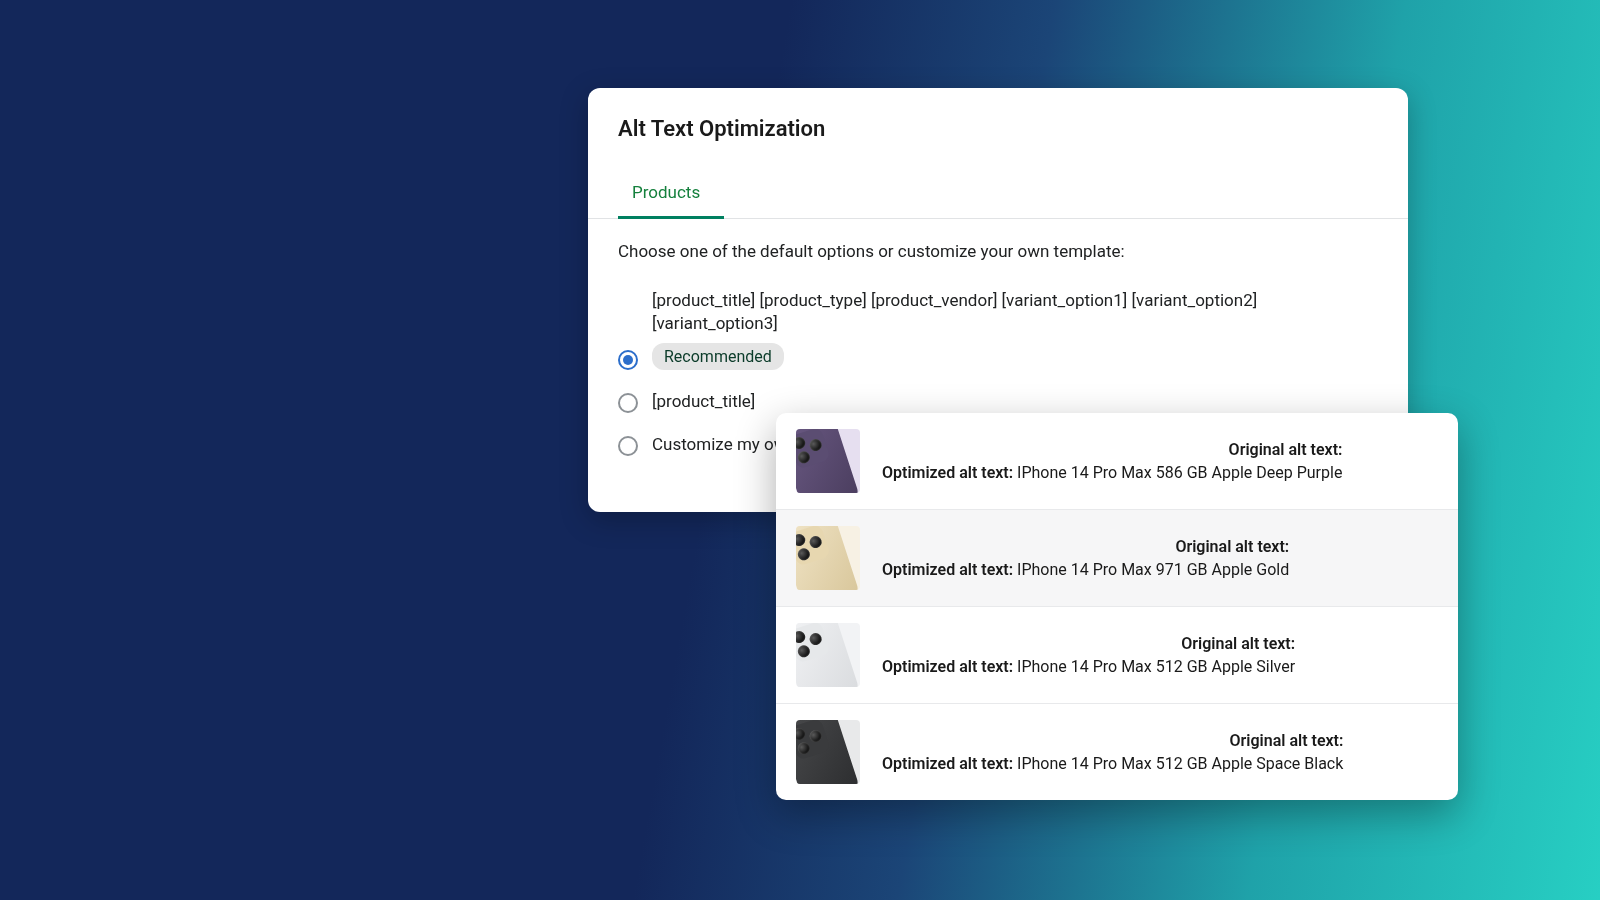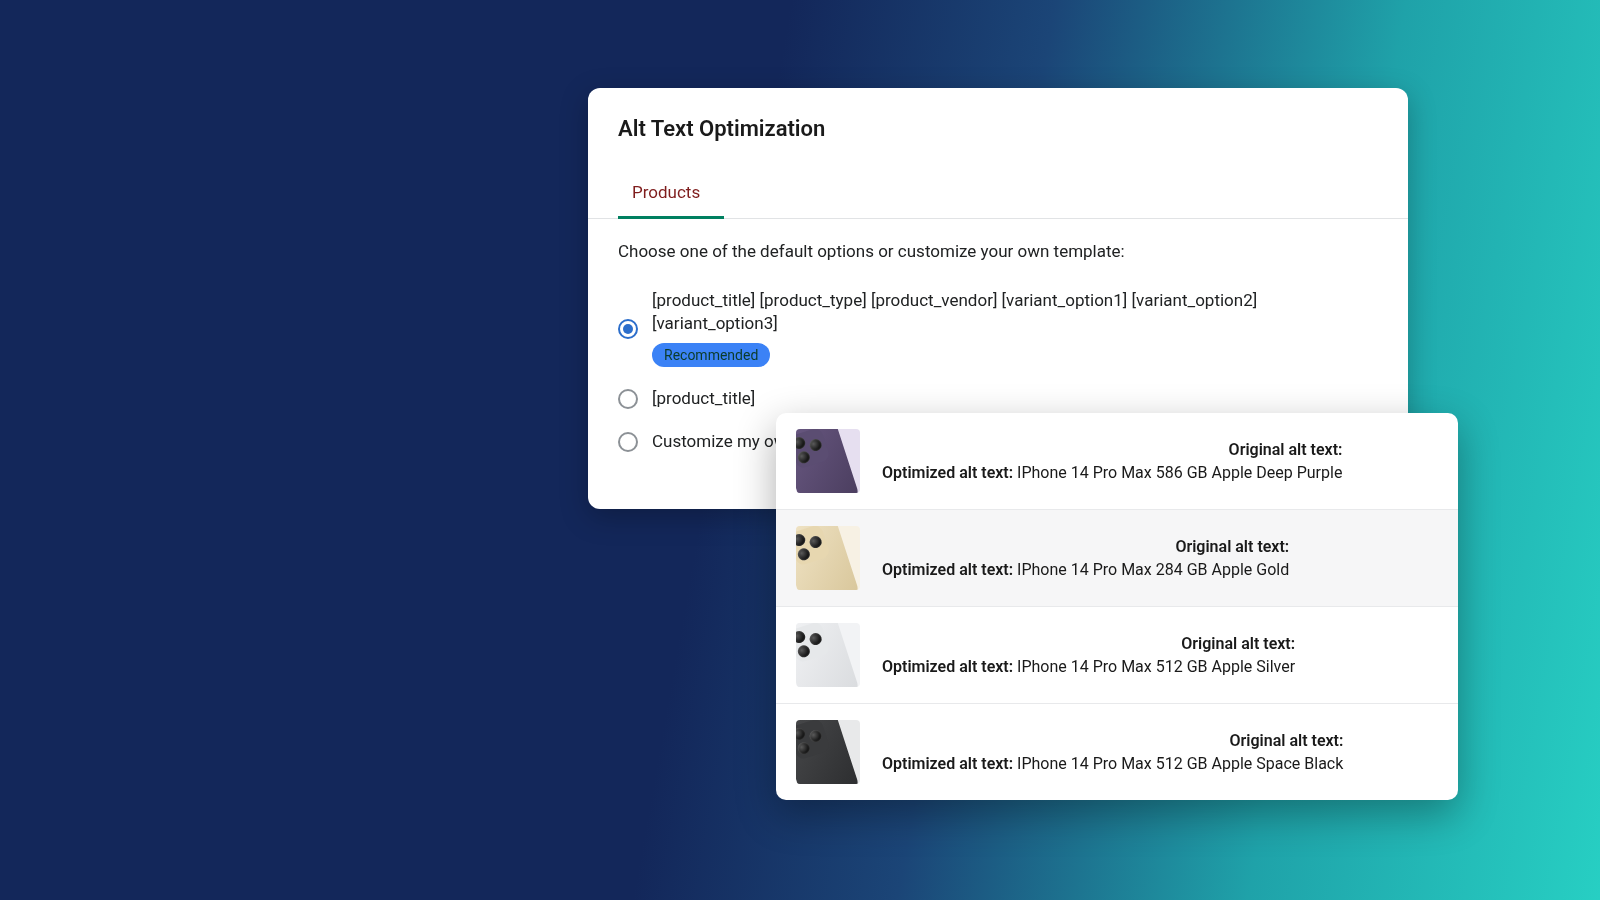--- a/index.html
+++ b/index.html
@@ -40,35 +40,35 @@
   }
   .tabs {
     margin-top: 28px;
     border-bottom: 1px solid #e1e3e5;
     padding: 0 30px;
   }
   .tab {
     display: inline-block;
     padding: 12px 24px 14px 14px;
     font-size: 17px;
-    color: #7f1d1d;
+    color: #15803d;
     border-bottom: 3px solid #008060;
     position: relative;
     top: 1px;
     cursor: pointer;
   }
   .instruction {
     padding: 22px 30px 18px 30px;
     font-size: 17px;
     color: #202223;
   }
   .options { padding: 0 30px; }
   .option {
     display: flex;
-    align-items: center;
+    align-items: flex-end;
     gap: 14px;
     padding: 10px 0;
     cursor: pointer;
   }
   .radio {
     width: 20px; height: 20px;
     border: 2px solid #8c9196;
     border-radius: 50%;
     flex: 0 0 20px;
     margin-top: 2px;
@@ -82,23 +82,23 @@
     position: absolute;
     left: 3px; top: 3px;
     width: 10px; height: 10px;
     background: #2c6ecb;
     border-radius: 50%;
   }
   .option-body { display: flex; flex-direction: column; gap: 8px; }
   .option-label { font-size: 17px; color: #202223; line-height: 1.35; }
   .badge {
     display: inline-block;
-    background: #3b82f6;
+    background: #e5e5e5;
     color: #0b3b29;
-    font-size: 14px;
+    font-size: 16px;
     padding: 4px 12px;
     border-radius: 12px;
     width: max-content;
   }
 
   
   .card-preview {
     position: absolute;
     left: 776px;
     top: 413px;
@@ -233,21 +233,21 @@
         <div class="phone">
             <div class="camera-module">
               <div class="lens l1"></div>
               <div class="lens l2"></div>
               <div class="lens l3"></div>
             </div>
           </div>
       </div>
       <div class="row-text">
         <div><span class="label">Original alt text:</span></div>
-        <div><span class="label">Optimized alt text:</span> <span>IPhone 14 Pro Max 284 GB Apple Gold</span></div>
+        <div><span class="label">Optimized alt text:</span> <span>IPhone 14 Pro Max 971 GB Apple Gold</span></div>
       </div>
     </div>
 
     <div class="row silver">
       <div class="thumb">
         <div class="phone">
             <div class="camera-module">
               <div class="lens l1"></div>
               <div class="lens l2"></div>
               <div class="lens l3"></div>

